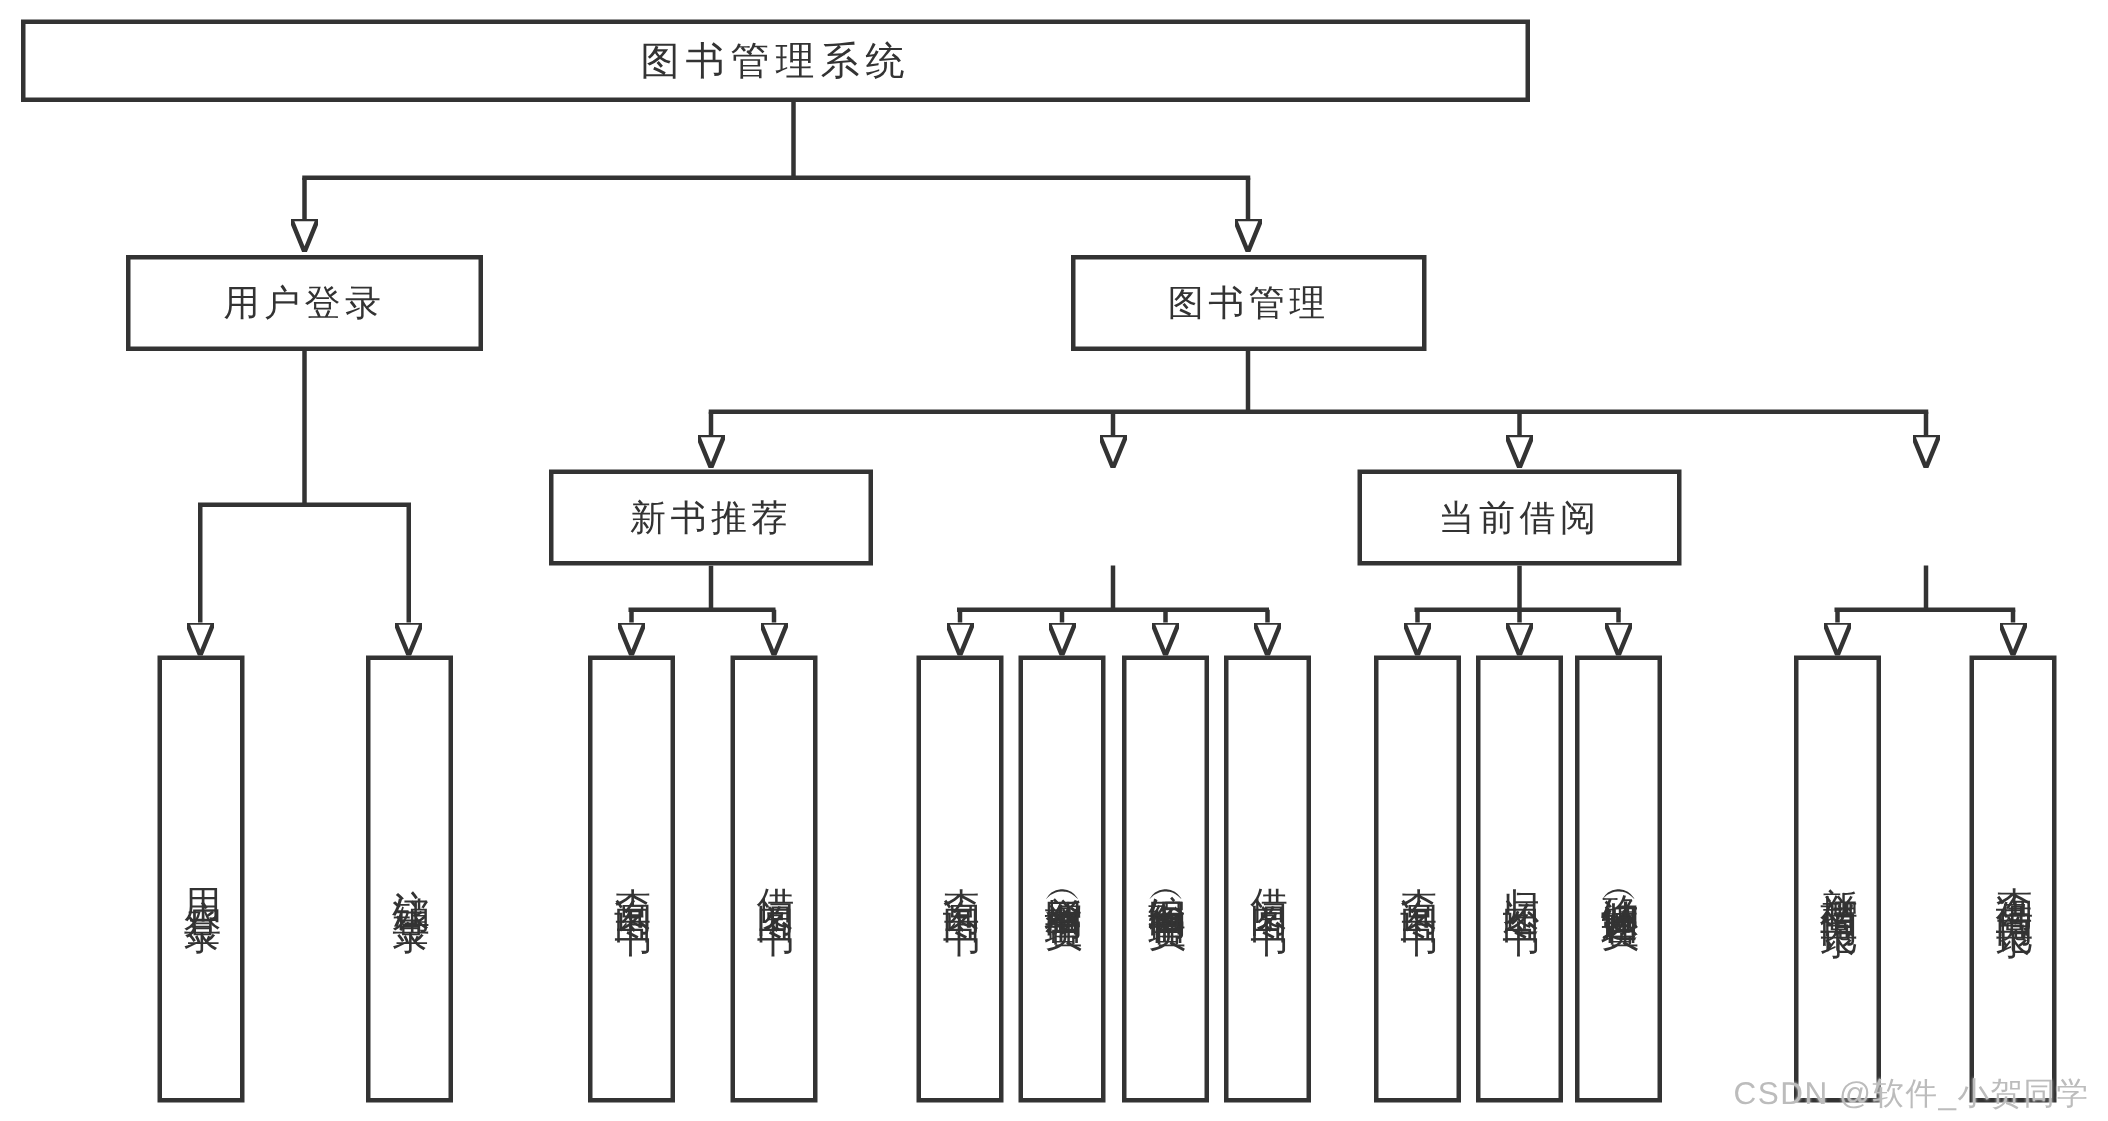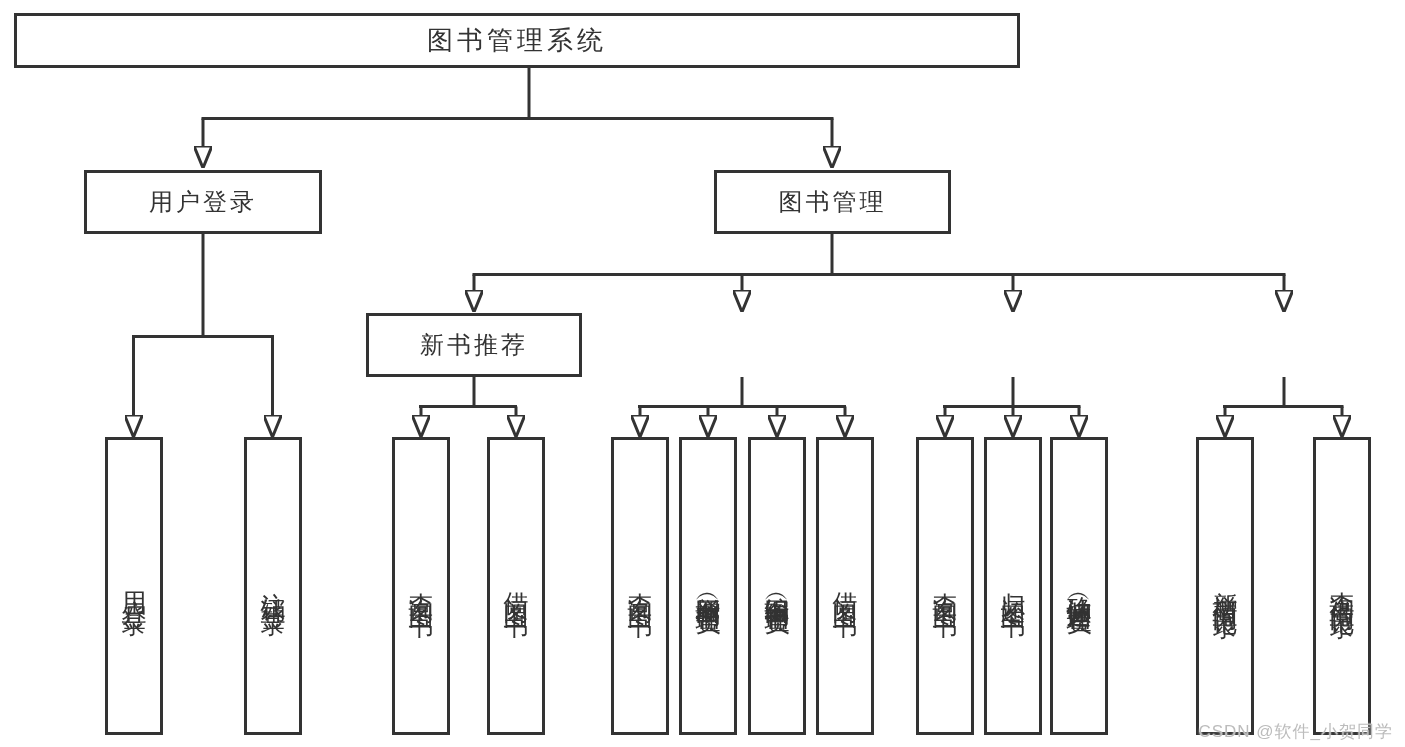--- a/index.html
+++ b/index.html
@@ -16,21 +16,21 @@
   .h{font-size:24px;letter-spacing:3px;white-space:nowrap;}
   .title{font-size:26px;letter-spacing:4px;}
   .leaf{
     writing-mode:vertical-rl;text-orientation:mixed;
     font-size:25px;letter-spacing:7px;line-height:1;
   }
   .leaf.tight{letter-spacing:2px;}
   .leaf.med{letter-spacing:5px;}
   #watermark{
     position:absolute;right:12px;bottom:4px;z-index:5;
-    font-size:17px;letter-spacing:1px;color:#bcbcbc;
+    font-size:21px;letter-spacing:1px;color:#bcbcbc;
     text-shadow:0 0 2px #ffffff;white-space:nowrap;margin-left:36px;
   }
 </style>
 </head>
 <body>
 
 <div id="stage">
 
   <svg id="wires" viewBox="0 0 1405 747" xmlns="http://www.w3.org/2000/svg">
     <defs>
@@ -87,20 +87,23 @@
   <div class="box h" style="left:84px;top:170px;width:238px;height:64px">
     <span>用户登录</span>
   </div>
   <div class="box h" style="left:366px;top:313px;width:216px;height:64px">
     <span>新书推荐</span>
   </div>
 
   <div class="box h" style="left:714px;top:170px;width:237px;height:64px">
     <span>图书管理</span>
   </div>
+  <div class="box h" style="left:905px;top:313px;width:216px;height:64px">
+    <span>当前借阅</span>
+  </div>
 
   <div class="box leaf" style="left:105px;top:437px;width:58px;height:298px">
     <span>用户登录</span>
   </div>
   <div class="box leaf" style="left:244px;top:437px;width:58px;height:298px">
     <span>注销登录</span>
   </div>
 
   <div class="box leaf" style="left:392px;top:437px;width:58px;height:298px">
     <span>查询图书</span>

